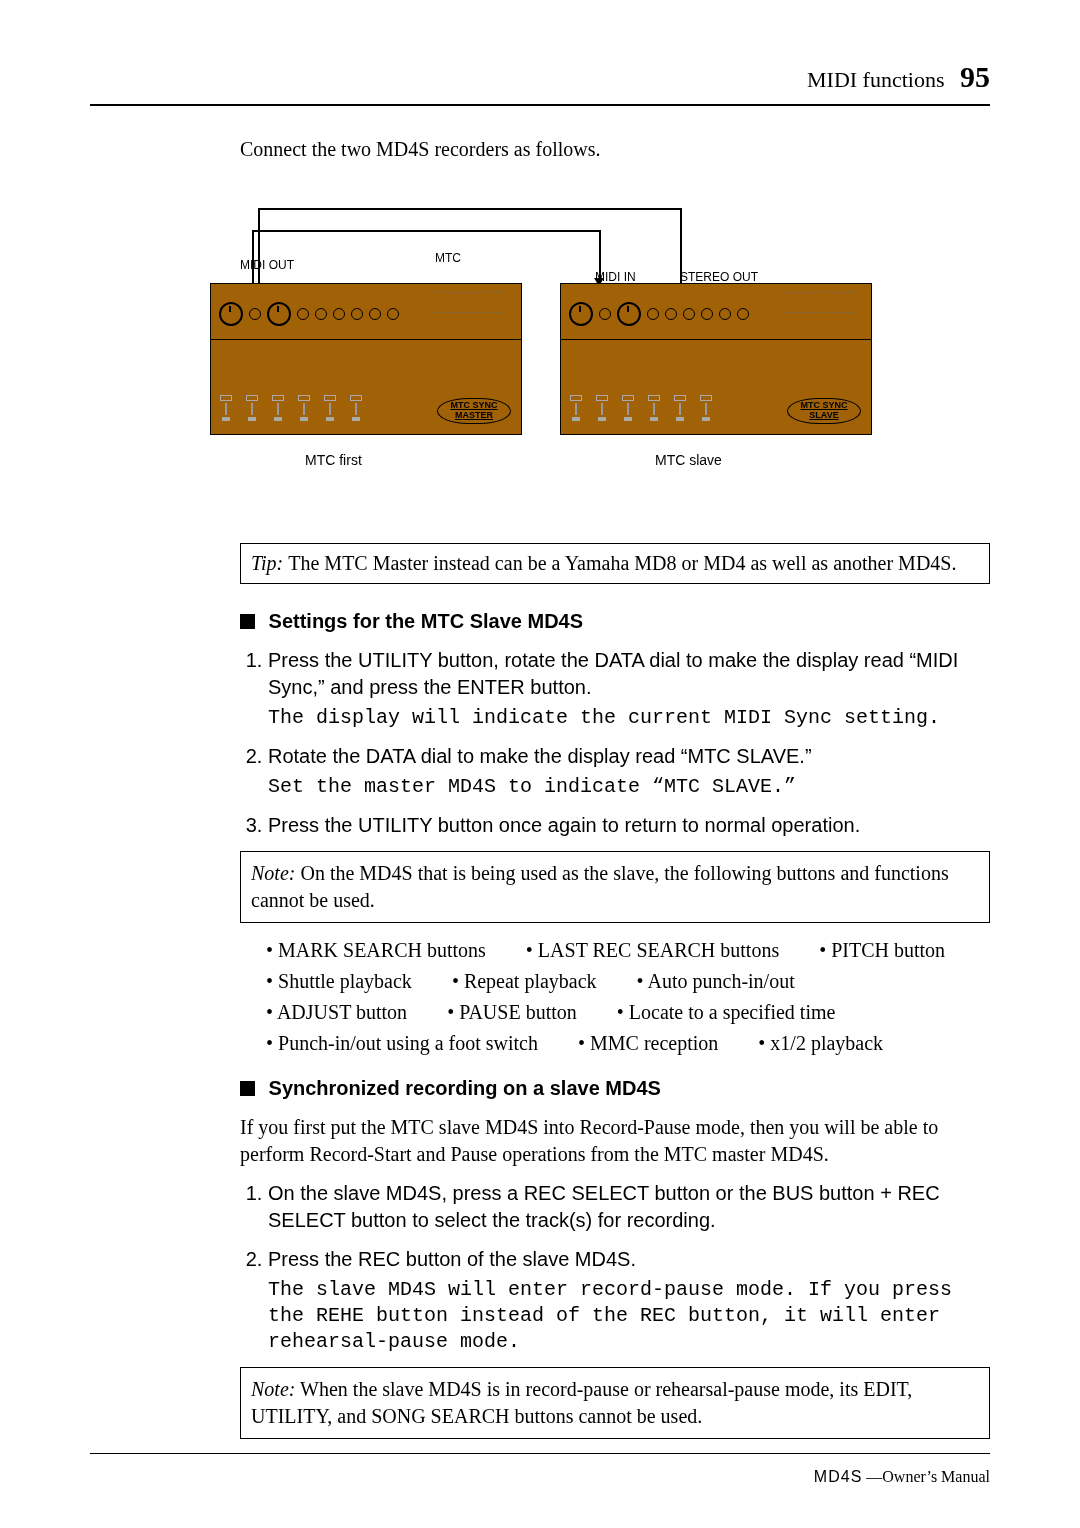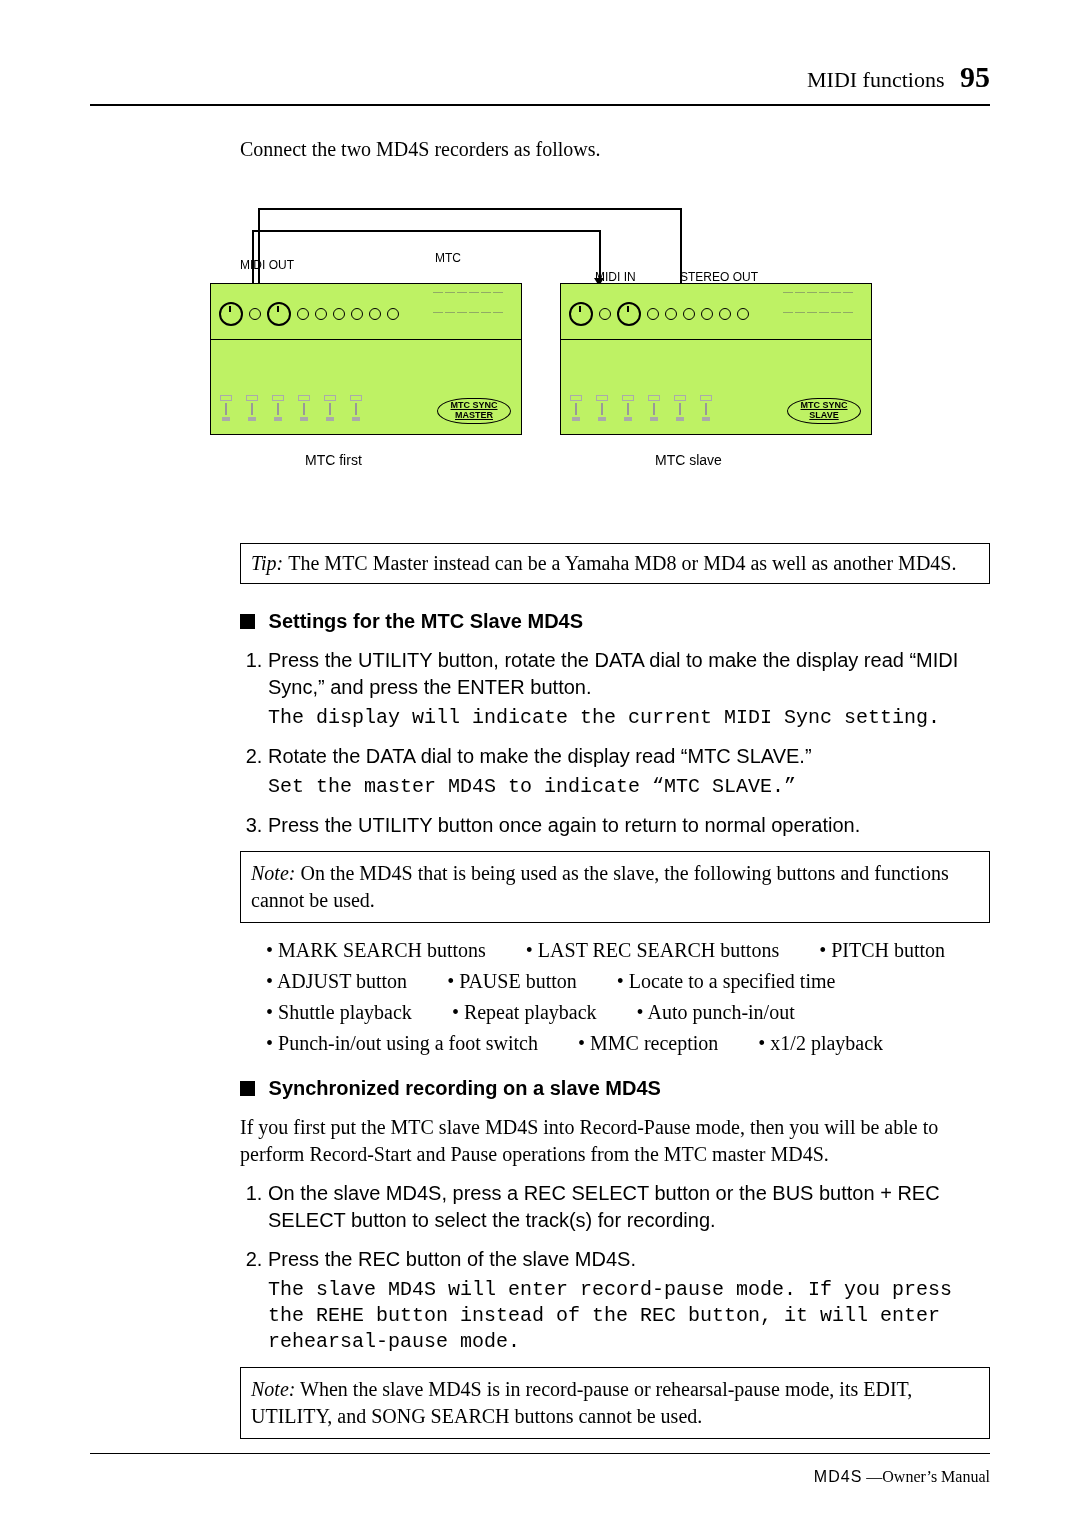--- a/index.html
+++ b/index.html
@@ -39,21 +39,21 @@
   .diagram {
     margin: 10px 0 40px -30px;
     position: relative;
     height: 320px;
   }
   .device {
     position: absolute;
     width: 310px;
     height: 150px;
     border: 1px solid #000;
-    background: #bef264;
+    background: #a16207;
   }
   .device.left { left: 0; top: 100px; }
   .device.right { left: 350px; top: 100px; }
   .device-top {
     height: 55px;
     border-bottom: 1px solid #000;
     position: relative;
   }
   .device-bottom {
     height: 94px;
@@ -445,28 +445,28 @@
       <span>On the MD4S that is being used as the slave, the following buttons and functions cannot be used.</span>
     </div>
 
     <div class="bullet-cols">
       <div class="bullet-row">
         <span>MARK SEARCH buttons</span>
         <span>LAST REC SEARCH buttons</span>
         <span>PITCH button</span>
       </div>
       <div class="bullet-row">
+        <span>Shuttle playback</span>
+        <span>Repeat playback</span>
+        <span>Auto punch-in/out</span>
+      </div>
+      <div class="bullet-row">
         <span>ADJUST button</span>
         <span>PAUSE button</span>
         <span>Locate to a specified time</span>
-      </div>
-      <div class="bullet-row">
-        <span>Shuttle playback</span>
-        <span>Repeat playback</span>
-        <span>Auto punch-in/out</span>
       </div>
       <div class="bullet-row">
         <span>Punch-in/out using a foot switch</span>
         <span>MMC reception</span>
         <span>x1/2 playback</span>
       </div>
     </div>
 
     <div class="section-head">
       <span class="sq"></span>

